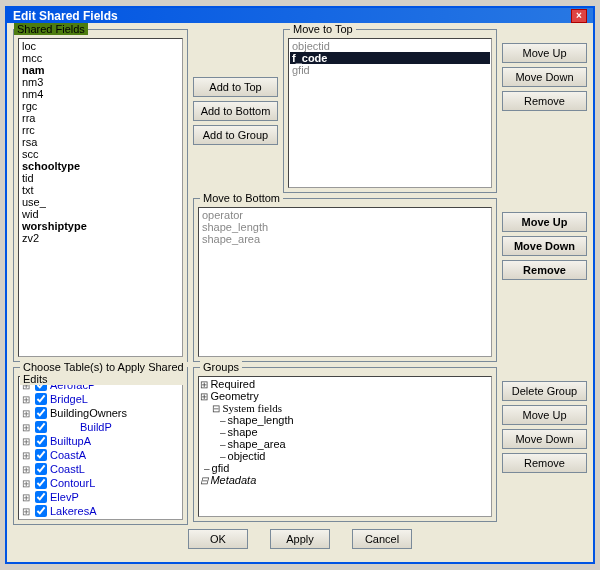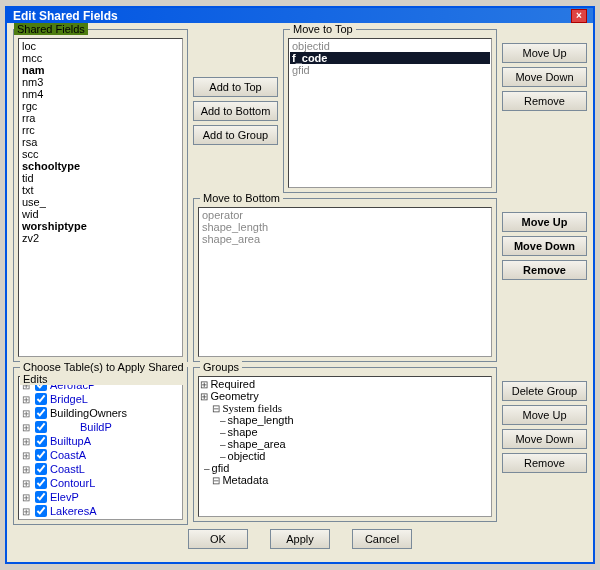--- a/index.html
+++ b/index.html
@@ -251,21 +251,21 @@
           <span style="position:absolute;top:-7px;left:6px;background:#ece9d8;padding:0 3px;font-size:11px;">Groups</span>
           <div class="scrollable-list" style="height:100%;" id="groups-list">
           <div style="padding-left: 0px; cursor: default; white-space: nowrap;"><span style="color: rgb(68, 68, 68); font-size: 10px; margin-right: 2px;">⊞</span><span>Required</span></div>
               <div style="padding-left: 0px; cursor: default; white-space: nowrap;"><span style="color: rgb(68, 68, 68); font-size: 10px; margin-right: 2px;">⊞</span><span>Geometry</span></div>
               <div style="padding-left: 12px; cursor: default; white-space: nowrap; font-family: Liberation Serif, serif;"><span style="color: rgb(68, 68, 68); font-size: 10px; margin-right: 2px;">⊟</span><span>System fields</span></div>
               <div style="padding-left: 20px; cursor: default; white-space: nowrap;"><span style="color: rgb(68, 68, 68); font-size: 10px; margin-right: 2px;">–</span><span>shape_length</span></div>
               <div style="padding-left: 20px; cursor: default; white-space: nowrap;"><span style="color: rgb(68, 68, 68); font-size: 10px; margin-right: 2px;">–</span><span>shape</span></div>
               <div style="padding-left: 20px; cursor: default; white-space: nowrap;"><span style="color: rgb(68, 68, 68); font-size: 10px; margin-right: 2px;">–</span><span>shape_area</span></div>
               <div style="padding-left: 20px; cursor: default; white-space: nowrap;"><span style="color: rgb(68, 68, 68); font-size: 10px; margin-right: 2px;">–</span><span>objectid</span></div>
               <div style="padding-left: 4px; cursor: default; white-space: nowrap;"><span style="color: rgb(68, 68, 68); font-size: 10px; margin-right: 2px;">–</span><span>gfid</span></div>
-              <div style="padding-left: 12px; cursor: default; white-space: nowrap;"><span style="color: rgb(68, 68, 68); font-size: 10px; margin-right: 2px;">⊟</span><span>Metadata</span></div>
+              <div style="padding-left: 0px; cursor: default; white-space: nowrap; font-style: italic;"><span style="color: rgb(68, 68, 68); font-size: 10px; margin-right: 2px;">⊟</span><span>Metadata</span></div>
             </div>
         </div>
       </div>
 
       <div style="width:85px; flex-shrink:0; display:flex; flex-direction:column; gap:4px; padding-top:14px;">
         <button class="btn">Delete Group</button>
         <button class="btn">Move Up</button>
         <button class="btn">Move Down</button>
         <button class="btn">Remove</button>
       </div>

